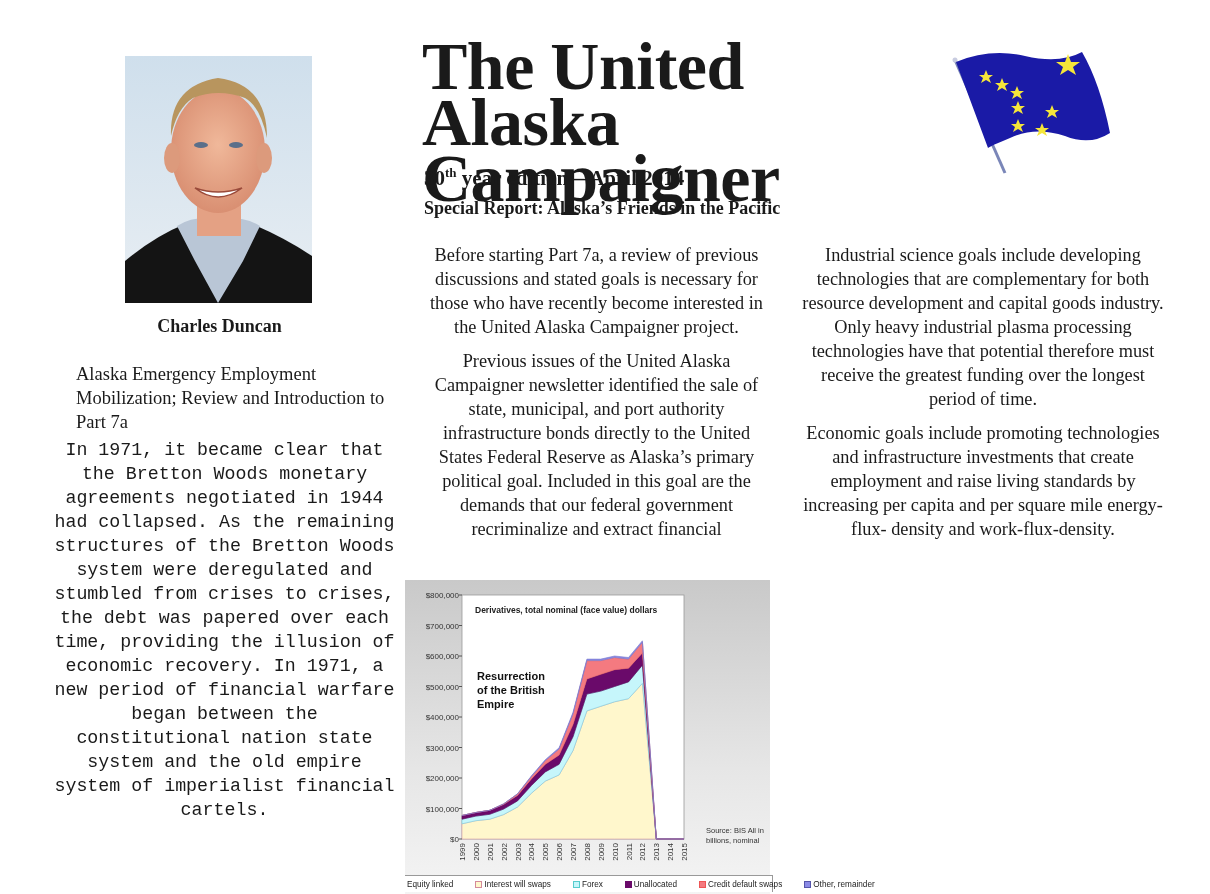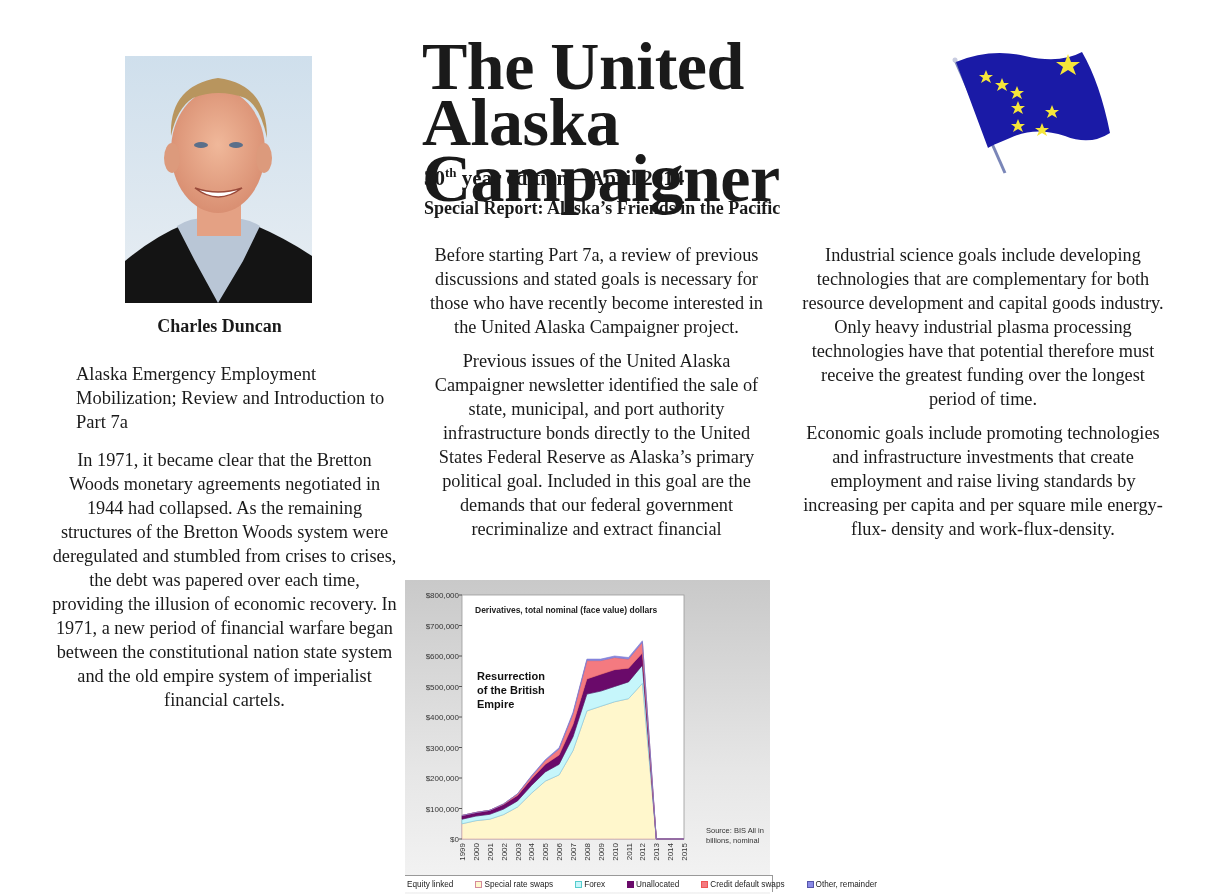--- a/index.html
+++ b/index.html
@@ -4,21 +4,21 @@
 <style>
   html, body { margin:0; padding:0; background:#ffffff; }
   body { width:1210px; height:894px; overflow:hidden; position:relative;
          font-family:"Liberation Serif","DejaVu Serif",serif; color:#1a1a1a; }
   .abs { position:absolute; }
   .photo { left:125px; top:56px; width:187px; height:247px; overflow:hidden; }
   .byline { left:52px; top:316px; width:335px; text-align:center; font-weight:bold; font-size:18px; }
   .article-title { left:52px; top:362px; width:340px; font-weight:normal; font-size:18.5px; line-height:24px;margin-left:24px; }
   .col { font-size:18.3px; line-height:24px; }
   .col p { margin:0 0 10px 0;text-align:center; }
-  .col-left { left:52px; top:448px; width:345px; }
+  .col-left { left:52px; top:438px; width:345px;font-family:Liberation Mono, monospace; }
   .col-mid { left:424px; top:243px; width:345px; }
   .col-right { left:798px; top:243px; width:370px; }
   .masthead { left:422px; top:38px; width:520px; font-weight:bold; font-size:68px; line-height:56px; letter-spacing:-0.5px;font-family:Liberation Serif, serif; }
   .edition { left:424px; top:165px; font-weight:bold; font-size:21px; line-height:26px; }
   .edition sup { font-size:13px; vertical-align:super; line-height:0; }
   .report { left:424px; top:195px; font-weight:bold; font-size:18px; line-height:26px; }
   .flag { left:950px; top:48px; width:165px; height:130px; }
   .chart-wrap { left:405px; top:580px; width:365px; height:314px;
                 background:linear-gradient(180deg,#c9c9c9 0%,#e6e6e6 60%,#f4f4f4 100%);
                 font-family:"Liberation Sans","DejaVu Sans",sans-serif; }
@@ -151,19 +151,19 @@
       </g>
     <text x="70" y="33" font-size="8.5" font-weight="bold" fill="#222">Derivatives, total nominal (face value) dollars</text>
     <text x="72" y="100" font-size="11" font-weight="bold" fill="#111">Resurrection</text>
     <text x="72" y="114" font-size="11" font-weight="bold" fill="#111">of the British</text>
     <text x="72" y="128" font-size="11" font-weight="bold" fill="#111">Empire</text>
     <text x="301" y="253" font-size="7.5" fill="#333">Source: BIS   All in</text>
     <text x="301" y="263" font-size="7.5" fill="#333">billions, nominal</text>
   </svg>
   <div class="legend">
     <span><span>Equity linked</span></span>
-    <span><span class="sw" style="background:#fff7cc;border-color:#d48a9a"></span><span>Special rate swaps</span></span>
+    <span><span class="sw" style="background:#fff7cc;border-color:#d48a9a"></span><span>Interest will swaps</span></span>
     <span><span class="sw" style="background:#c6f6fb;border-color:#5cc"></span><span>Forex</span></span>
     <span><span class="sw" style="background:#6a0a6a;border-color:#6a0a6a"></span><span>Unallocated</span></span>
     <span><span class="sw" style="background:#f47a80;border-color:#e55"></span><span>Credit default swaps</span></span>
     <span><span class="sw" style="background:#8a8ae6;border-color:#55a"></span><span>Other, remainder</span></span>
   </div>
 </div>
 
 </body></html>

